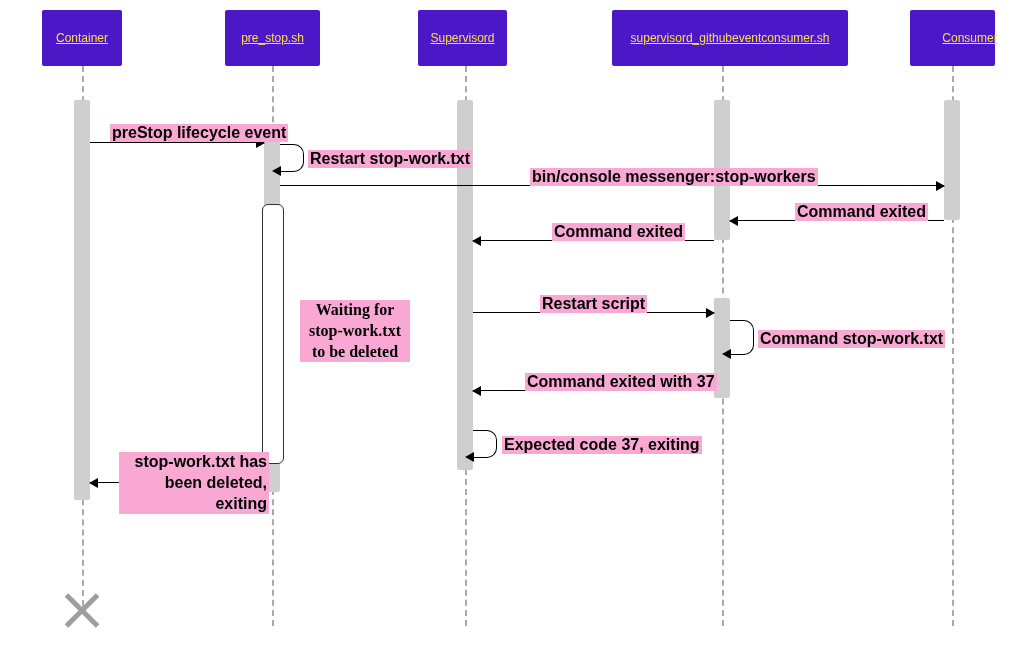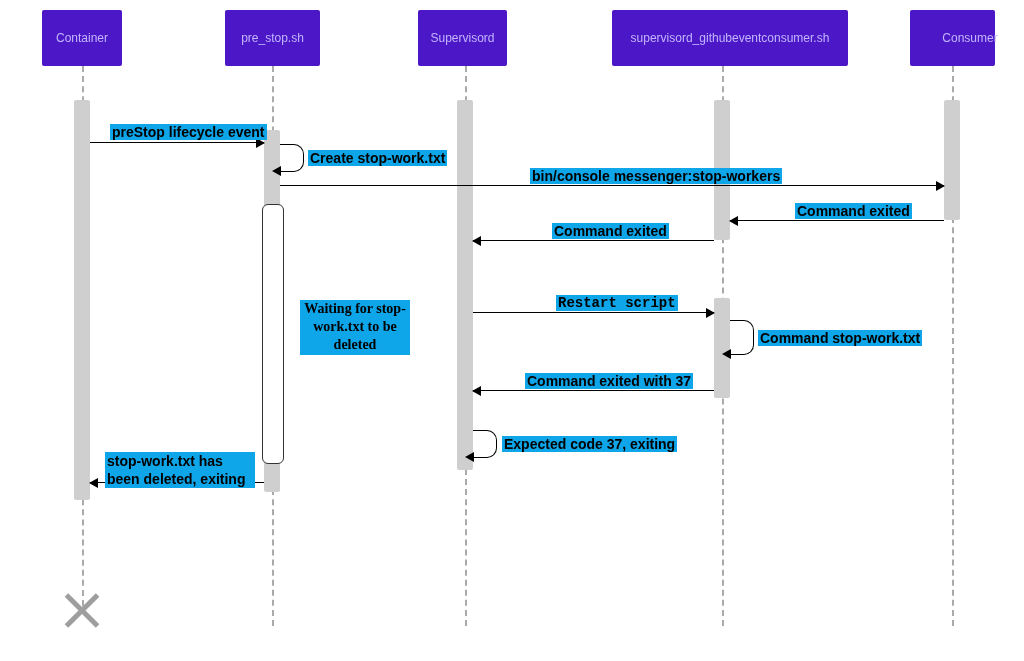--- a/index.html
+++ b/index.html
@@ -6,29 +6,30 @@
   body {
     font-family: Arial, Helvetica, sans-serif;
     background: #fff;
     width: 1024px;
     height: 661px;
     position: relative;
   }
   .participant {
     position: absolute;
     background: #4b17c7;
-    color: #c4b5fd;
+    color: #fde047;
     font-size: 12px;
     display: flex;
     align-items: center;
     justify-content: center;
     border-radius: 2px;
     height: 56px;
     text-align: center;
     padding: 4px 6px;
+    text-decoration: underline;
   }
   .lifeline {
     position: absolute;
     border-left: 2px dashed #aaa;
     width: 0;
   }
   .activation {
     position: absolute;
     background: #cfcfcf;
     border-radius: 2px;
@@ -40,25 +41,25 @@
     border-radius: 6px;
     font-size: 12px;
     display: flex;
     align-items: center;
     justify-content: center;
     text-align: center;
     padding: 4px;
   }
   .msg-label {
     position: absolute;
-    font-size: 14px;
+    font-size: 16px;
     font-weight: bold;
     text-align: center;
     white-space: nowrap;
-    background: #0ea5e9;
+    background: #f9a8d4;
     padding: 0 2px;
   }
   .msg-label.multiline { white-space: normal; text-align: center; line-height: 1.3; }
   .arrow {
     position: absolute;
     height: 0;
     border-top: 1.6px solid #000;
   }
   .arrow::after {
     content: '';
@@ -122,47 +123,47 @@
 <div class="activation" style="left:264px; top:130px; width:16px; height:362px;"></div>
 <div class="activation" style="left:457px; top:100px; width:16px; height:370px;"></div>
 <div class="activation" style="left:714px; top:100px; width:16px; height:140px;"></div>
 <div class="activation" style="left:714px; top:298px; width:16px; height:100px;"></div>
 <div class="activation" style="left:944px; top:100px; width:16px; height:120px;"></div>
 
 <div class="arrow" style="left:90px; top:142px; width:174px;"></div>
 <div class="msg-label" style="left:110px; top:124px;">preStop lifecycle event</div>
 
 <div class="selfmsg" style="left:280px; top:144px; height:28px;"></div>
-<div class="msg-label" style="left:308px; top:150px;">Create stop-work.txt</div>
+<div class="msg-label" style="left:308px; top:150px;">Restart stop-work.txt</div>
 
 <div class="arrow" style="left:280px; top:185px; width:664px;"></div>
 <div class="msg-label" style="left:530px; top:168px;">bin/console messenger:stop-workers</div>
 
 <div class="arrow left" style="left:730px; top:220px; width:214px;"></div>
 <div class="msg-label" style="left:795px; top:203px;">Command exited</div>
 
 <div class="arrow left" style="left:473px; top:240px; width:241px;"></div>
 <div class="msg-label" style="left:552px; top:223px;">Command exited</div>
 
 <div class="loop-box" style="left:262px; top:204px; width:22px; height:260px;"></div>
 <div class="msg-label multiline" style="left:300px; top:300px; width:110px;font-family:Liberation Serif, serif;">
   <span>Waiting for stop-work.txt to be deleted</span>
 </div>
 
 <div class="arrow" style="left:473px; top:312px; width:241px;"></div>
-<div class="msg-label" style="left:556px; top:295px;font-family:Liberation Mono, monospace;">Restart script</div>
+<div class="msg-label" style="left:540px; top:295px;">Restart script</div>
 
 <div class="selfmsg" style="left:730px; top:320px; height:35px;"></div>
 <div class="msg-label" style="left:758px; top:330px;">Command stop-work.txt</div>
 
 <div class="arrow left" style="left:473px; top:390px; width:241px;"></div>
 <div class="msg-label" style="left:525px; top:373px;">Command exited with 37</div>
 
 <div class="selfmsg" style="left:473px; top:430px; height:28px;"></div>
 <div class="msg-label" style="left:502px; top:436px;">Expected code 37, exiting</div>
 
 <div class="arrow left" style="left:90px; top:482px; width:174px;"></div>
-<div class="msg-label multiline" style="left:105px; top:452px; width:150px; text-align:left;">
+<div class="msg-label multiline" style="left:119px; top:452px; width:150px; text-align:right;">
   <span>stop-work.txt
 has been deleted, exiting</span>
 </div>
 
 <div class="destroy" style="left:60px; top:590px; width:44px; height:44px;"></div>
 
 </body></html>

